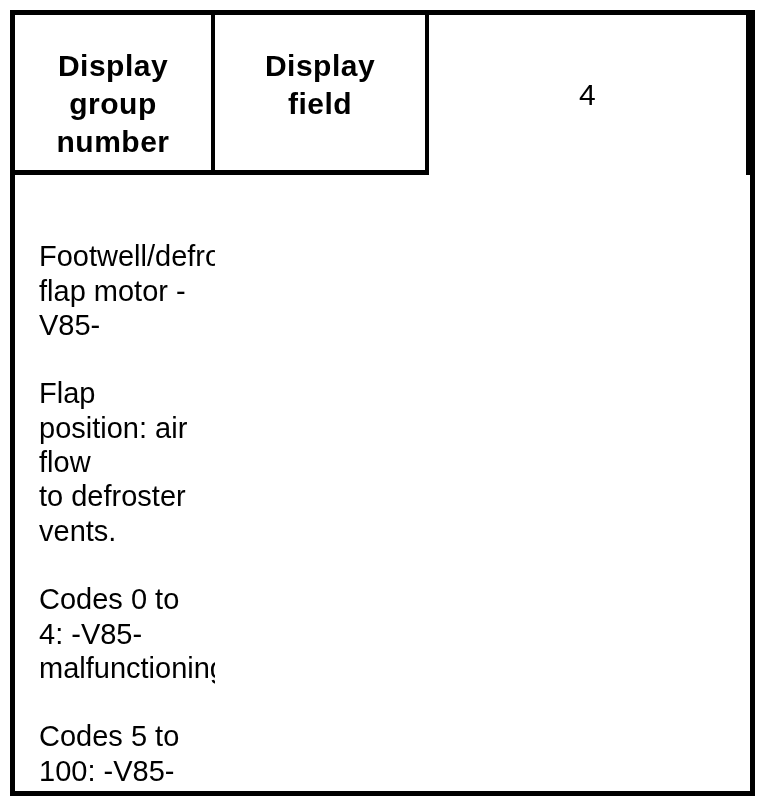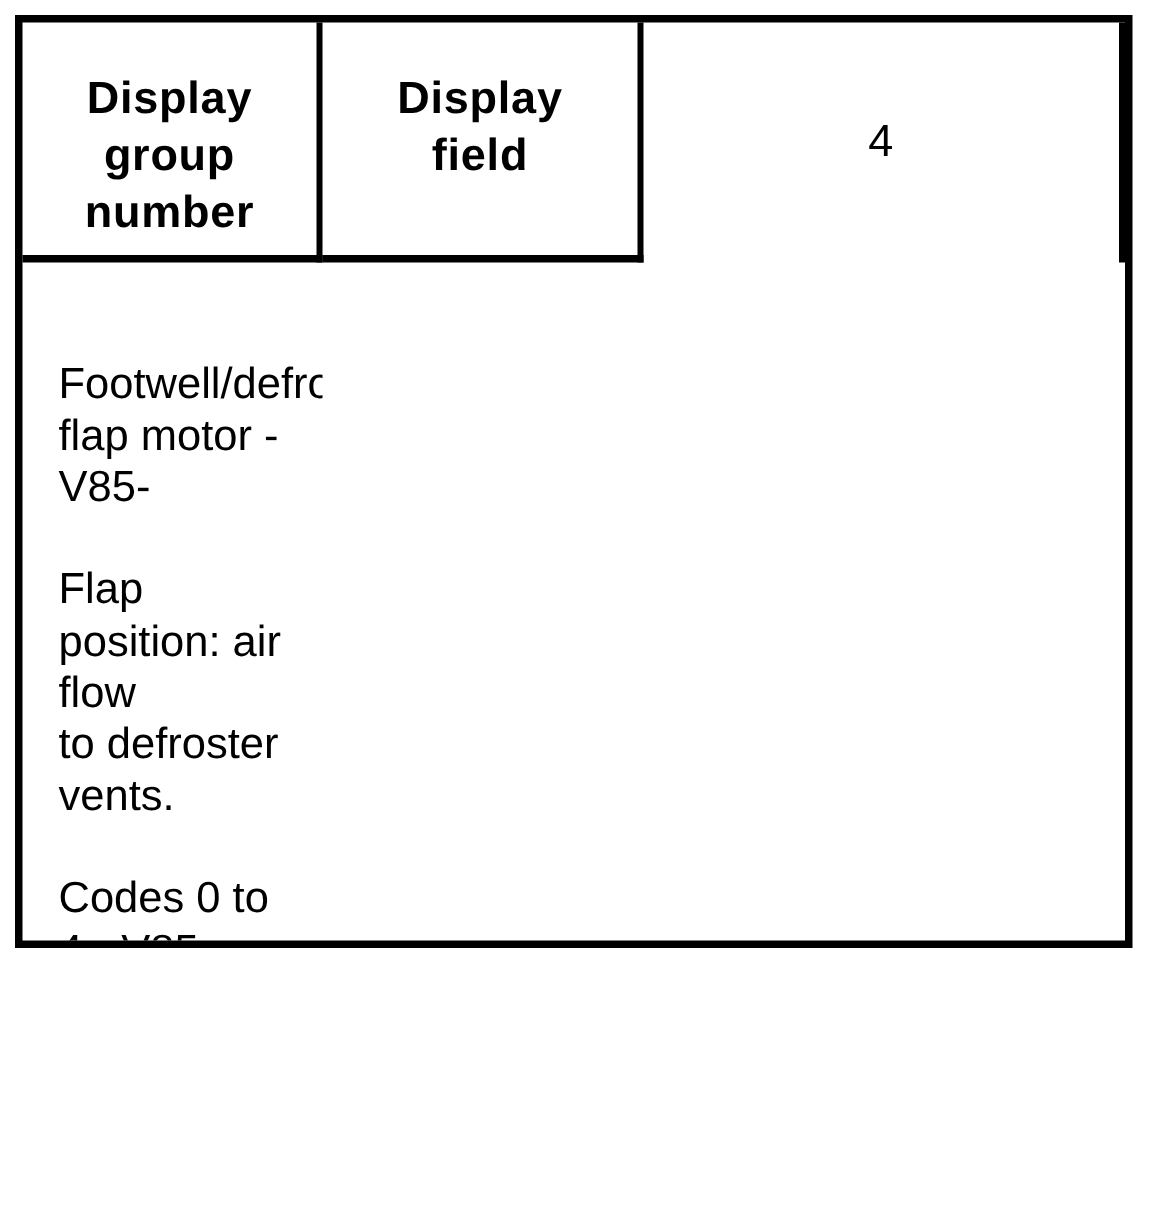--- a/index.html
+++ b/index.html
@@ -13,21 +13,21 @@
     position: relative;
     font-family: "Liberation Sans", sans-serif;
     color: #000000;
     overflow: hidden;
   }
   .tbl {
     position: absolute;
     left: 10px;
     top: 10px;
     width: 745px;
-    height: 622px;
+    height: 786px;
     box-sizing: border-box;
     border: 5px solid #000000;
     display: grid;
     grid-template-columns: 200px 214px 1fr;
     grid-template-rows: 160px 1fr;
     background: #ffffff;
   }
   .cell {
     box-sizing: border-box;
     overflow: hidden;

